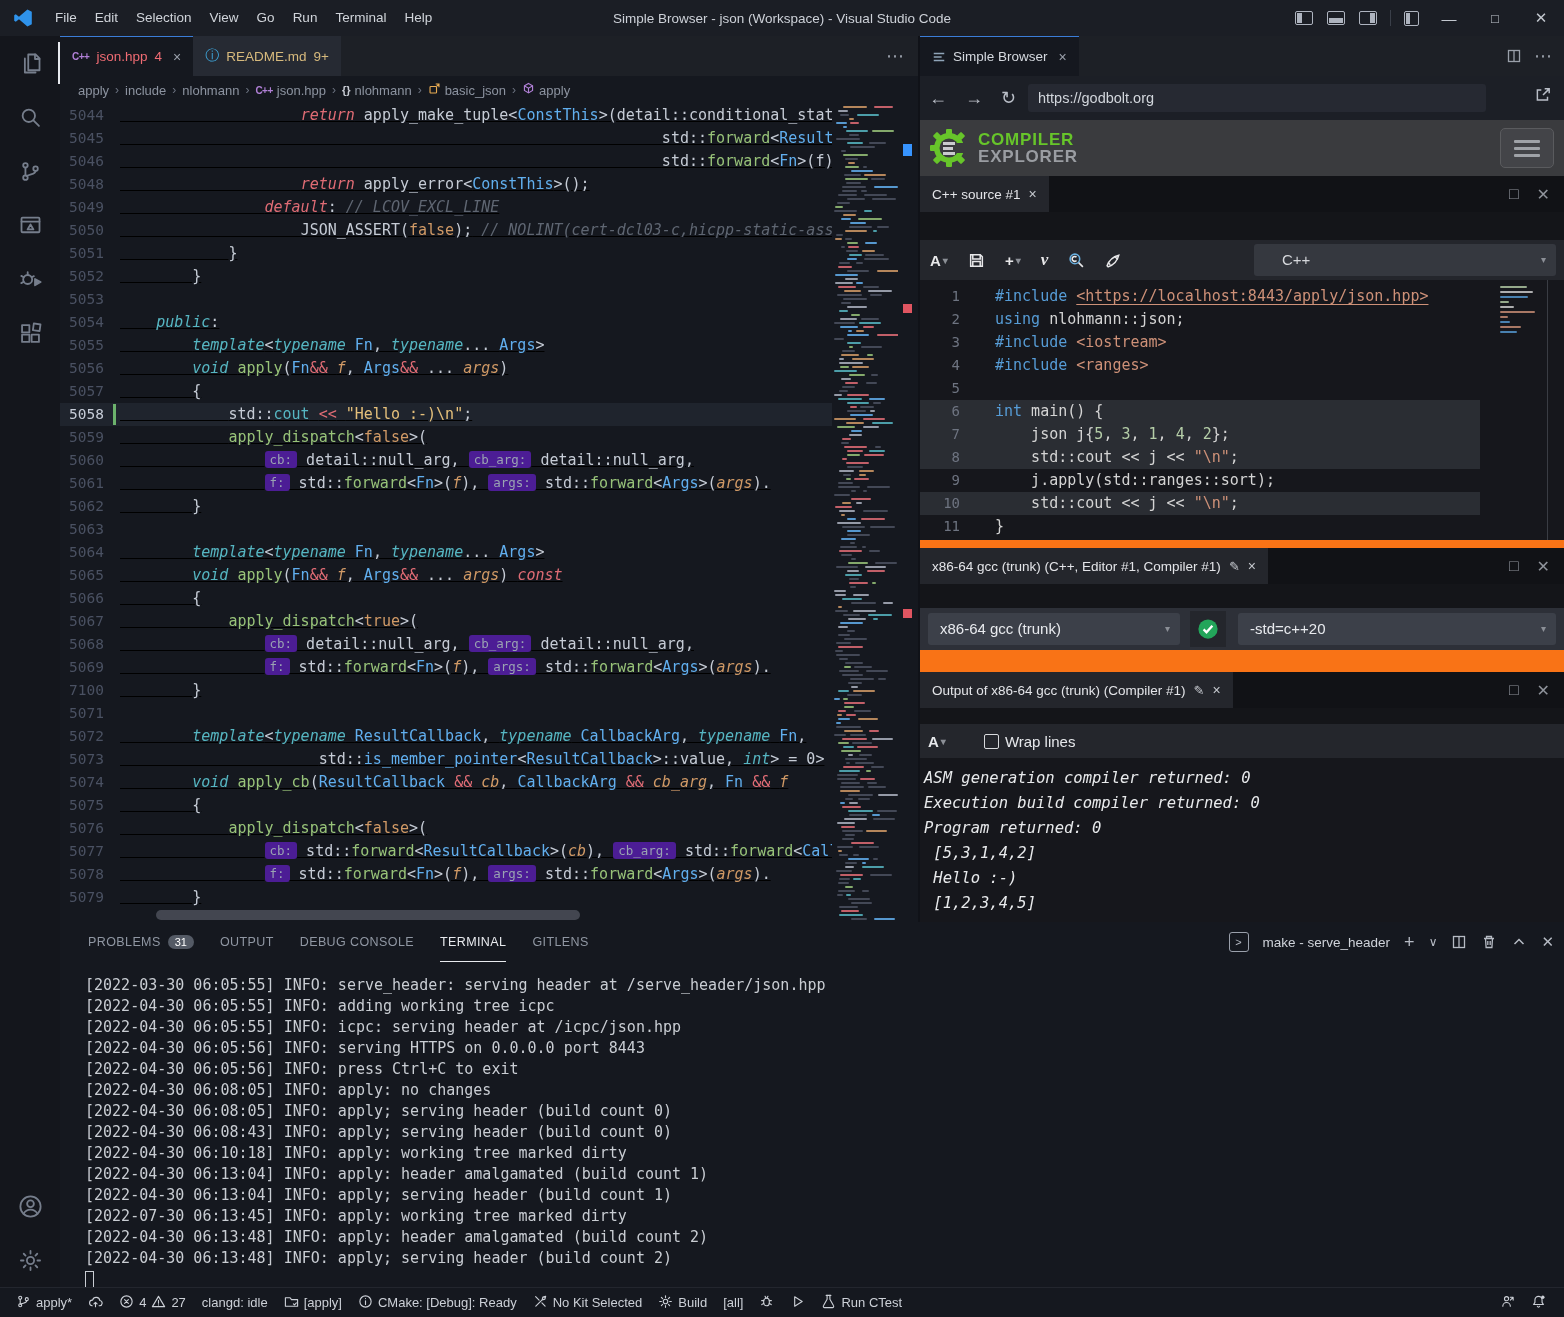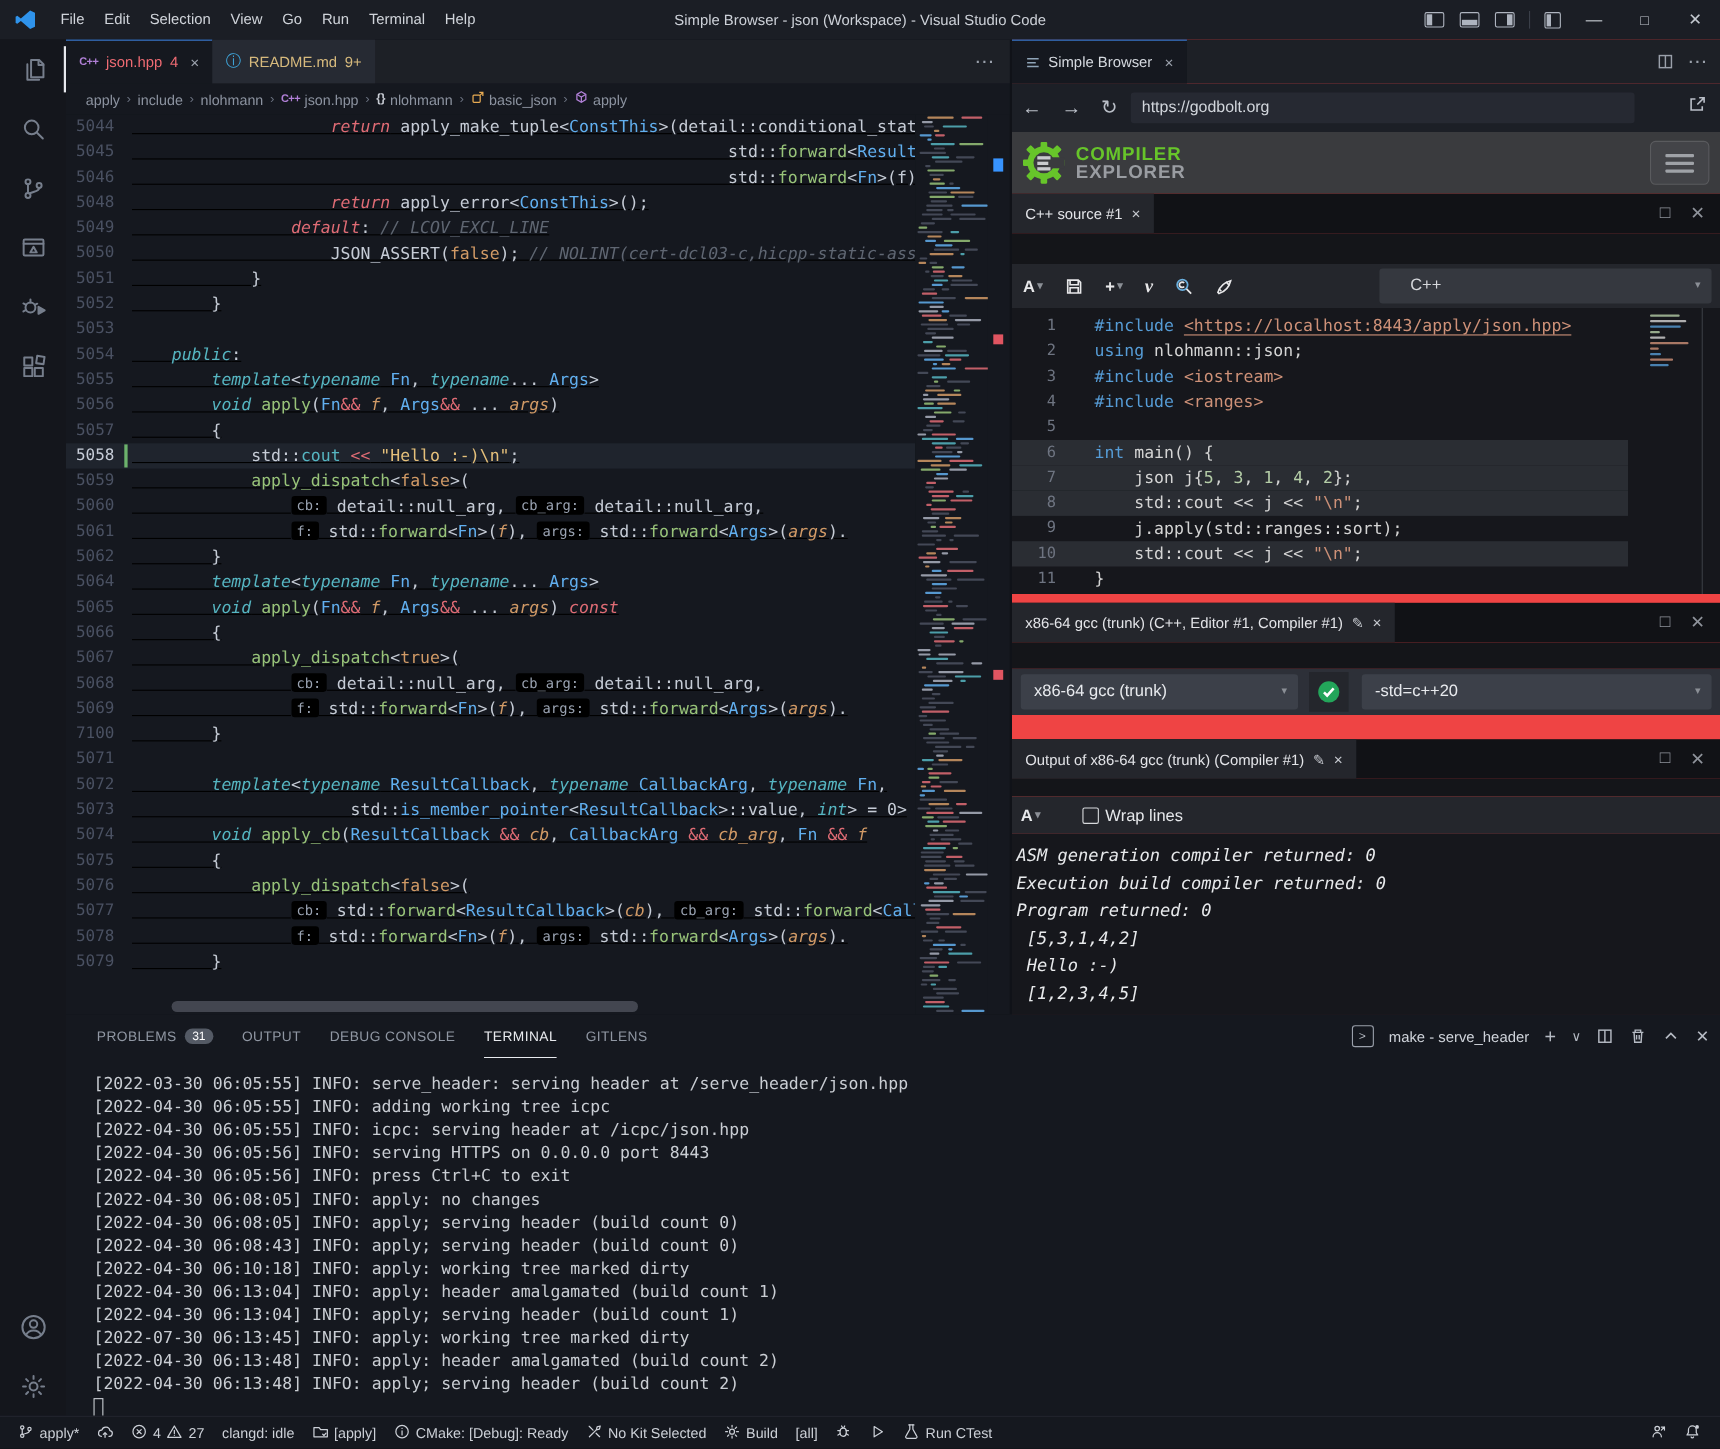--- a/index.html
+++ b/index.html
@@ -50,29 +50,29 @@
   .tk-kw2 { color:#56b6c2; font-style:italic; }
   .tk-type { color:#61afef; }
   .tk-fn { color:#98c379; }
   .tk-param { color:#d19a66; font-style:italic; }
   .tk-str { color:#e5c07b; }
   .tk-cm { color:#5f6672; font-style:italic; }
   .tk-op { color:#e06c75; }
   .tk-bool { color:#d19a66; }
   .tk-cyan { color:#56b6c2; }
   .tk-pl { color:inherit; }
-  .tk-inlay { display:inline-block; background:#000000; color:#9aa3b2; border-radius:3px; padding:0 5px; font-size:12.5px; line-height:17px; vertical-align:1.5px; }
+  .tk-inlay { display:inline-block; background:#4c1d95; color:#9aa3b2; border-radius:3px; padding:0 5px; font-size:12.5px; line-height:17px; vertical-align:1.5px; }
   #minimap { position:absolute; left:772px; top:68px; width:66px; height:818px; background:#15181f; overflow:hidden; }
   .mm-bar { position:absolute; height:2px; border-radius:1px; }
   #overview-ruler { position:absolute; left:838px; top:68px; width:20px; height:818px; }
   .ruler-mark { position:absolute; }
   #hscrollbar { position:absolute; left:96px; top:874px; width:424px; height:10px; background:rgba(141,148,160,.38); border-radius:5px; }
 
   
-  #browser { left:920px; top:36px; width:644px; height:886px; background:#ef4444; }
+  #browser { left:920px; top:36px; width:644px; height:886px; background:#f97316; }
   #b-tabstrip { position:absolute; left:0; top:0; right:0; height:40px; background:#1d2026; display:flex; }
   #b-actions { margin-left:auto; display:flex; align-items:center; gap:12px; padding-right:12px; color:#9aa0aa; }
   #b-nav { position:absolute; left:0; top:40px; right:0; height:44px; background:#1c1f26; display:flex; align-items:center; color:#b9bec7; }
   .nav-ic { font-size:18px; padding:0 9px; }
   #url-box { position:absolute; left:108px; top:8px; width:458px; height:28px; background:#262932; border-radius:3px; color:#d2d6dc; font-size:14.5px; line-height:28px; padding-left:10px; }
   #ext-open { position:absolute; right:12px; top:10px; }
   #ce-header { position:absolute; left:0; top:84px; right:0; height:56px; background:#3a3b3e; display:flex; align-items:center; }
   #ce-logo { display:flex; align-items:center; gap:8px; padding-left:8px; }
   #ce-logo-text { font-weight:bold; font-size:17px; line-height:17px; letter-spacing:0.8px; }
   #ce-logo-text .l1 { color:#67c52a; }
@@ -295,20 +295,21 @@
       <div class="cl"><span class="ln">5053</span></div>
       <div class="cl"><span class="ln">5054</span>    <span class="tk-kw2">public</span><span class="tk-pl">:</span></div>
       <div class="cl"><span class="ln">5055</span>        <span class="tk-kw2">template</span><span class="tk-pl">&lt;</span><span class="tk-kw2">typename</span><span class="tk-pl"> </span><span class="tk-type">Fn</span><span class="tk-pl">, </span><span class="tk-kw2">typename</span><span class="tk-pl">... </span><span class="tk-type">Args</span><span class="tk-pl">&gt;</span></div>
       <div class="cl"><span class="ln">5056</span>        <span class="tk-kw2">void</span><span class="tk-pl"> </span><span class="tk-fn">apply</span><span class="tk-pl">(</span><span class="tk-type">Fn</span><span class="tk-op">&amp;&amp;</span><span class="tk-pl"> </span><span class="tk-param">f</span><span class="tk-pl">, </span><span class="tk-type">Args</span><span class="tk-op">&amp;&amp;</span><span class="tk-pl"> ... </span><span class="tk-param">args</span><span class="tk-pl">)</span></div>
       <div class="cl"><span class="ln">5057</span>        <span class="tk-pl">{</span></div>
       <div class="cl cur"><span class="ln">5058</span><div class="git"></div>            <span class="tk-pl">std::</span><span class="tk-cyan">cout</span><span class="tk-pl"> </span><span class="tk-op">&lt;&lt;</span><span class="tk-pl"> </span><span class="tk-str">"Hello :-)\n"</span><span class="tk-pl">;</span></div>
       <div class="cl"><span class="ln">5059</span>            <span class="tk-fn">apply_dispatch</span><span class="tk-pl">&lt;</span><span class="tk-bool">false</span><span class="tk-pl">&gt;(</span></div>
       <div class="cl"><span class="ln">5060</span>                <span class="tk-inlay">cb:</span><span class="tk-pl"> detail::null_arg, </span><span class="tk-inlay">cb_arg:</span><span class="tk-pl"> detail::null_arg,</span></div>
       <div class="cl"><span class="ln">5061</span>                <span class="tk-inlay">f:</span><span class="tk-pl"> std::</span><span class="tk-fn">forward</span><span class="tk-pl">&lt;</span><span class="tk-type">Fn</span><span class="tk-pl">&gt;(</span><span class="tk-param">f</span><span class="tk-pl">), </span><span class="tk-inlay">args:</span><span class="tk-pl"> std::</span><span class="tk-fn">forward</span><span class="tk-pl">&lt;</span><span class="tk-type">Args</span><span class="tk-pl">&gt;(</span><span class="tk-param">args</span><span class="tk-pl">).</span></div>
       <div class="cl"><span class="ln">5062</span>        <span class="tk-pl">}</span></div>
+      <div class="cl"><span class="ln">5063</span></div>
       <div class="cl"><span class="ln">5064</span>        <span class="tk-kw2">template</span><span class="tk-pl">&lt;</span><span class="tk-kw2">typename</span><span class="tk-pl"> </span><span class="tk-type">Fn</span><span class="tk-pl">, </span><span class="tk-kw2">typename</span><span class="tk-pl">... </span><span class="tk-type">Args</span><span class="tk-pl">&gt;</span></div>
       <div class="cl"><span class="ln">5065</span>        <span class="tk-kw2">void</span><span class="tk-pl"> </span><span class="tk-fn">apply</span><span class="tk-pl">(</span><span class="tk-type">Fn</span><span class="tk-op">&amp;&amp;</span><span class="tk-pl"> </span><span class="tk-param">f</span><span class="tk-pl">, </span><span class="tk-type">Args</span><span class="tk-op">&amp;&amp;</span><span class="tk-pl"> ... </span><span class="tk-param">args</span><span class="tk-pl">) </span><span class="tk-kw">const</span></div>
       <div class="cl"><span class="ln">5066</span>        <span class="tk-pl">{</span></div>
       <div class="cl"><span class="ln">5067</span>            <span class="tk-fn">apply_dispatch</span><span class="tk-pl">&lt;</span><span class="tk-bool">true</span><span class="tk-pl">&gt;(</span></div>
       <div class="cl"><span class="ln">5068</span>                <span class="tk-inlay">cb:</span><span class="tk-pl"> detail::null_arg, </span><span class="tk-inlay">cb_arg:</span><span class="tk-pl"> detail::null_arg,</span></div>
       <div class="cl"><span class="ln">5069</span>                <span class="tk-inlay">f:</span><span class="tk-pl"> std::</span><span class="tk-fn">forward</span><span class="tk-pl">&lt;</span><span class="tk-type">Fn</span><span class="tk-pl">&gt;(</span><span class="tk-param">f</span><span class="tk-pl">), </span><span class="tk-inlay">args:</span><span class="tk-pl"> std::</span><span class="tk-fn">forward</span><span class="tk-pl">&lt;</span><span class="tk-type">Args</span><span class="tk-pl">&gt;(</span><span class="tk-param">args</span><span class="tk-pl">).</span></div>
       <div class="cl"><span class="ln">7100</span>        <span class="tk-pl">}</span></div>
       <div class="cl"><span class="ln">5071</span></div>
       <div class="cl"><span class="ln">5072</span>        <span class="tk-kw2">template</span><span class="tk-pl">&lt;</span><span class="tk-kw2">typename</span><span class="tk-pl"> </span><span class="tk-type">ResultCallback</span><span class="tk-pl">, </span><span class="tk-kw2">typename</span><span class="tk-pl"> </span><span class="tk-type">CallbackArg</span><span class="tk-pl">, </span><span class="tk-kw2">typename</span><span class="tk-pl"> </span><span class="tk-type">Fn</span><span class="tk-pl">,</span></div>
       <div class="cl"><span class="ln">5073</span>                      <span class="tk-pl">std::</span><span class="tk-type">is_member_pointer</span><span class="tk-pl">&lt;</span><span class="tk-type">ResultCallback</span><span class="tk-pl">&gt;::value, </span><span class="tk-kw2">int</span><span class="tk-pl">&gt; = 0&gt;</span></div>

